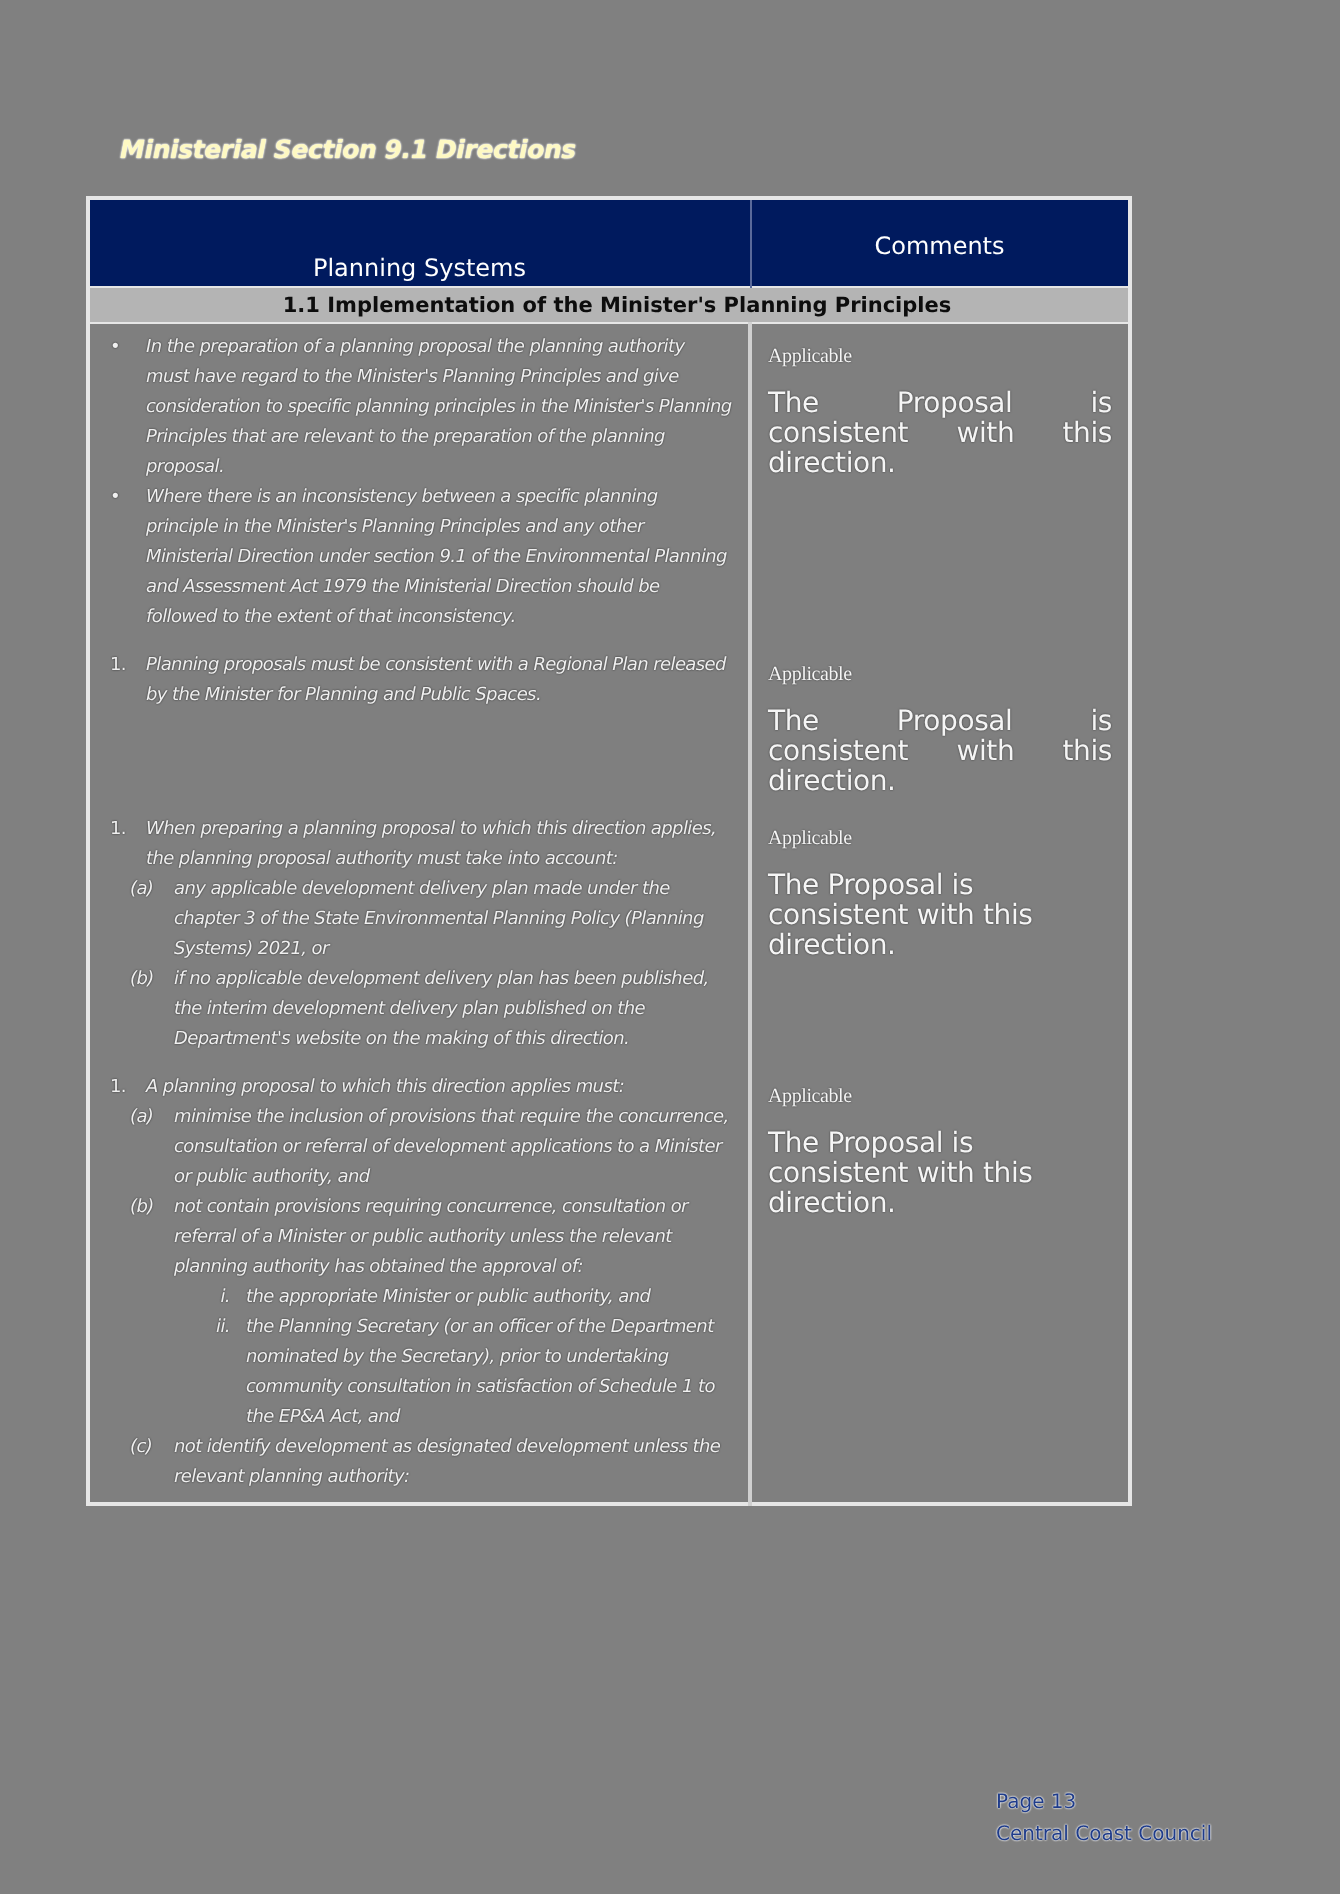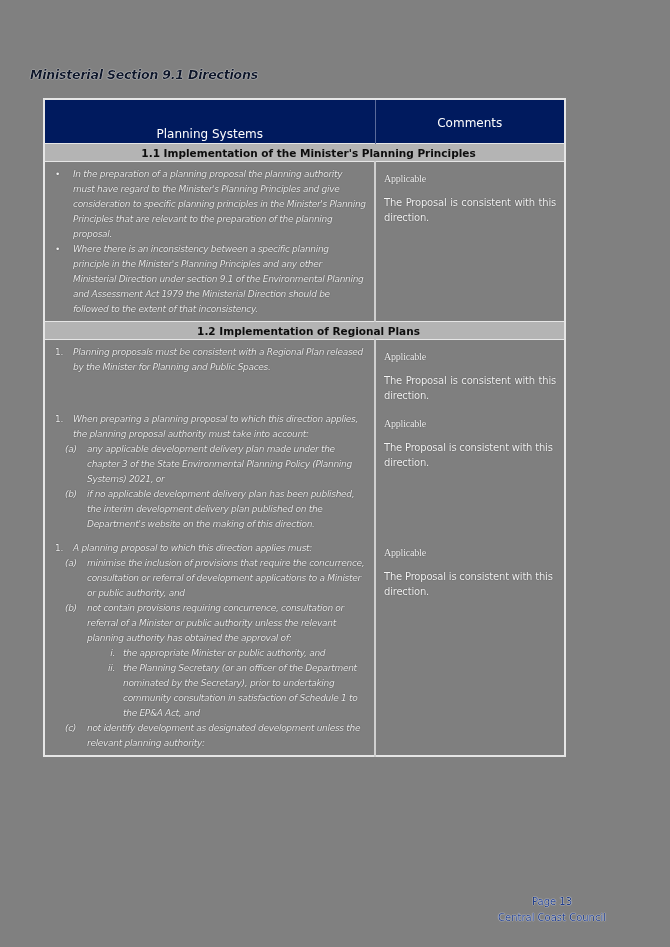--- a/index.html
+++ b/index.html
@@ -5,23 +5,23 @@
   html, body { margin: 0; padding: 0; }
   body {
     width: 670px; height: 947px;
     background: #808080;
     position: relative;
     overflow: hidden;
     font-family: "DejaVu Sans", sans-serif;
     color: #f2f2f2;
   }
   .page-heading {
-    position: absolute; left: 30px; top: 67px;
+    position: absolute; left: 60px; top: 67px;
     font-size: 12.5px; font-weight: bold; font-style: italic;
-    color: #0f172a;
+    color: #fef9c3;
     text-shadow: 0 0 1px #ffffff, 0 0 1px #ffffff;
     letter-spacing: -0.2px;
   }
   .doc-table {
     position: absolute; left: 43px; top: 98px;
     width: 521px;
     border-collapse: collapse;
     table-layout: fixed;
     border: 2px solid #e6e6e6;
   }
@@ -68,26 +68,26 @@
   .bullet-text { flex: 1; }
   .sub-item { display: flex; padding-left: 12px; }
   .sub-mark { width: 22px; flex: 0 0 22px; }
   .subsub-item { display: flex; padding-left: 44px; }
   .subsub-mark { width: 18px; flex: 0 0 18px; text-align: right; padding-right: 8px; }
   .comment-status {
     font-size: 10px; color: #f5f5f5; margin-top: 4px; margin-bottom: 9px;
     text-shadow: 0 0 1px #303030; letter-spacing: -0.2px; font-family: Liberation Serif, serif;
   }
   .comment-text {
-    font-size: 10px; line-height: 15px; color: #f5f5f5; text-align: justify;
+    font-size: 14px; line-height: 15px; color: #f5f5f5; text-align: justify;
     text-shadow: 0 0 1px #303030; letter-spacing: -0.2px;
   }
   .footer {
     position: absolute; right: 64px; top: 894px;
-    text-align: center;
+    text-align: left;
     font-size: 10px; line-height: 16px;
     color: #1f3c8a;
     text-shadow: 0 0 1px #ffffff, 0 0 1px #ffffff;
   }
 </style>
 </head>
 <body>
 
 <div class="page-heading">Ministerial Section 9.1 Directions</div>
 
@@ -118,23 +118,20 @@
           <span class="bullet-text">Where there is an inconsistency between a specific planning principle in the Minister's Planning Principles and any other Ministerial Direction under section 9.1 of the Environmental Planning and Assessment Act 1979 the Ministerial Direction should be followed to the extent of that inconsistency.</span>
         </div>
       </td>
       <td class="body">
         <div class="comment-status">Applicable</div>
         <div class="comment-text">The Proposal is consistent with this direction.</div>
       </td>
     </tr>
 
     <tr>
-      <td class="section" colspan="2">1.2 Implementation of Regional Plans</td>
-    </tr>
-    <tr>
       <td class="body left" style="height:54px;">
         <div class="bullet-item italic-text">
           <span class="bullet-mark">1.</span>
           <span class="bullet-text">Planning proposals must be consistent with a Regional Plan released by the Minister for Planning and Public Spaces.</span>
         </div>
       </td>
       <td class="body">
         <div class="comment-status">Applicable</div>
         <div class="comment-text">The Proposal is consistent with this direction.</div>
       </td>

